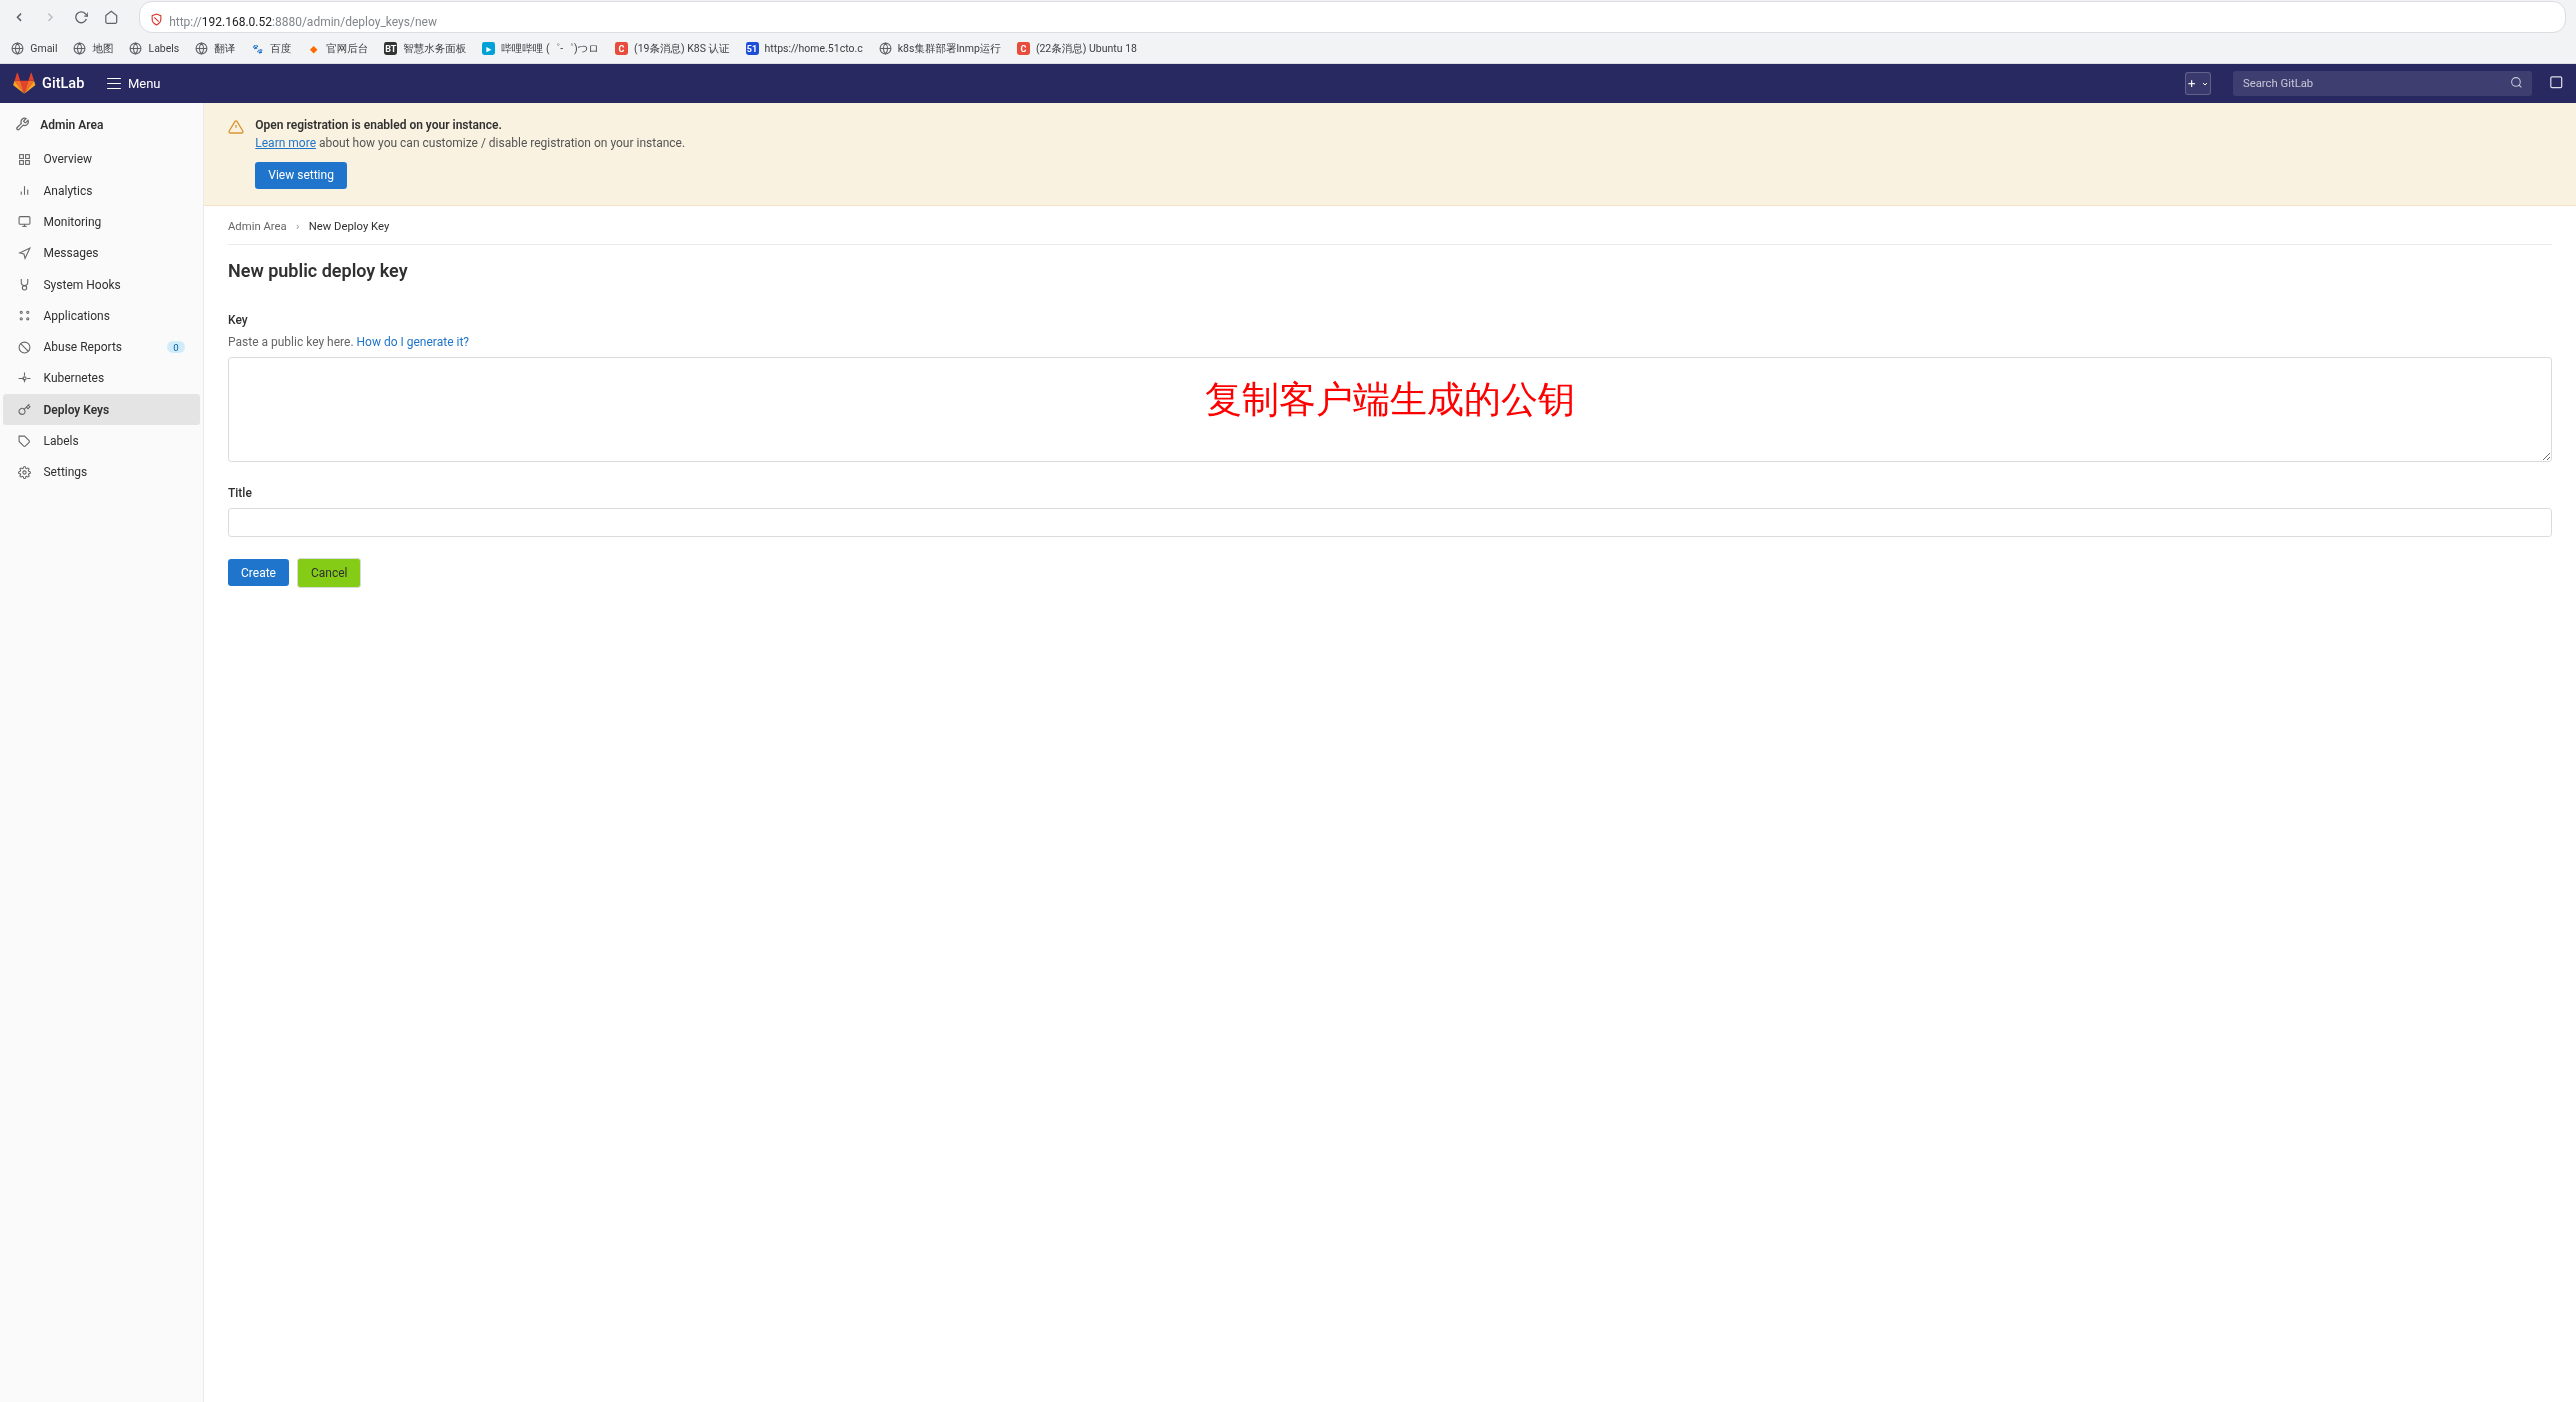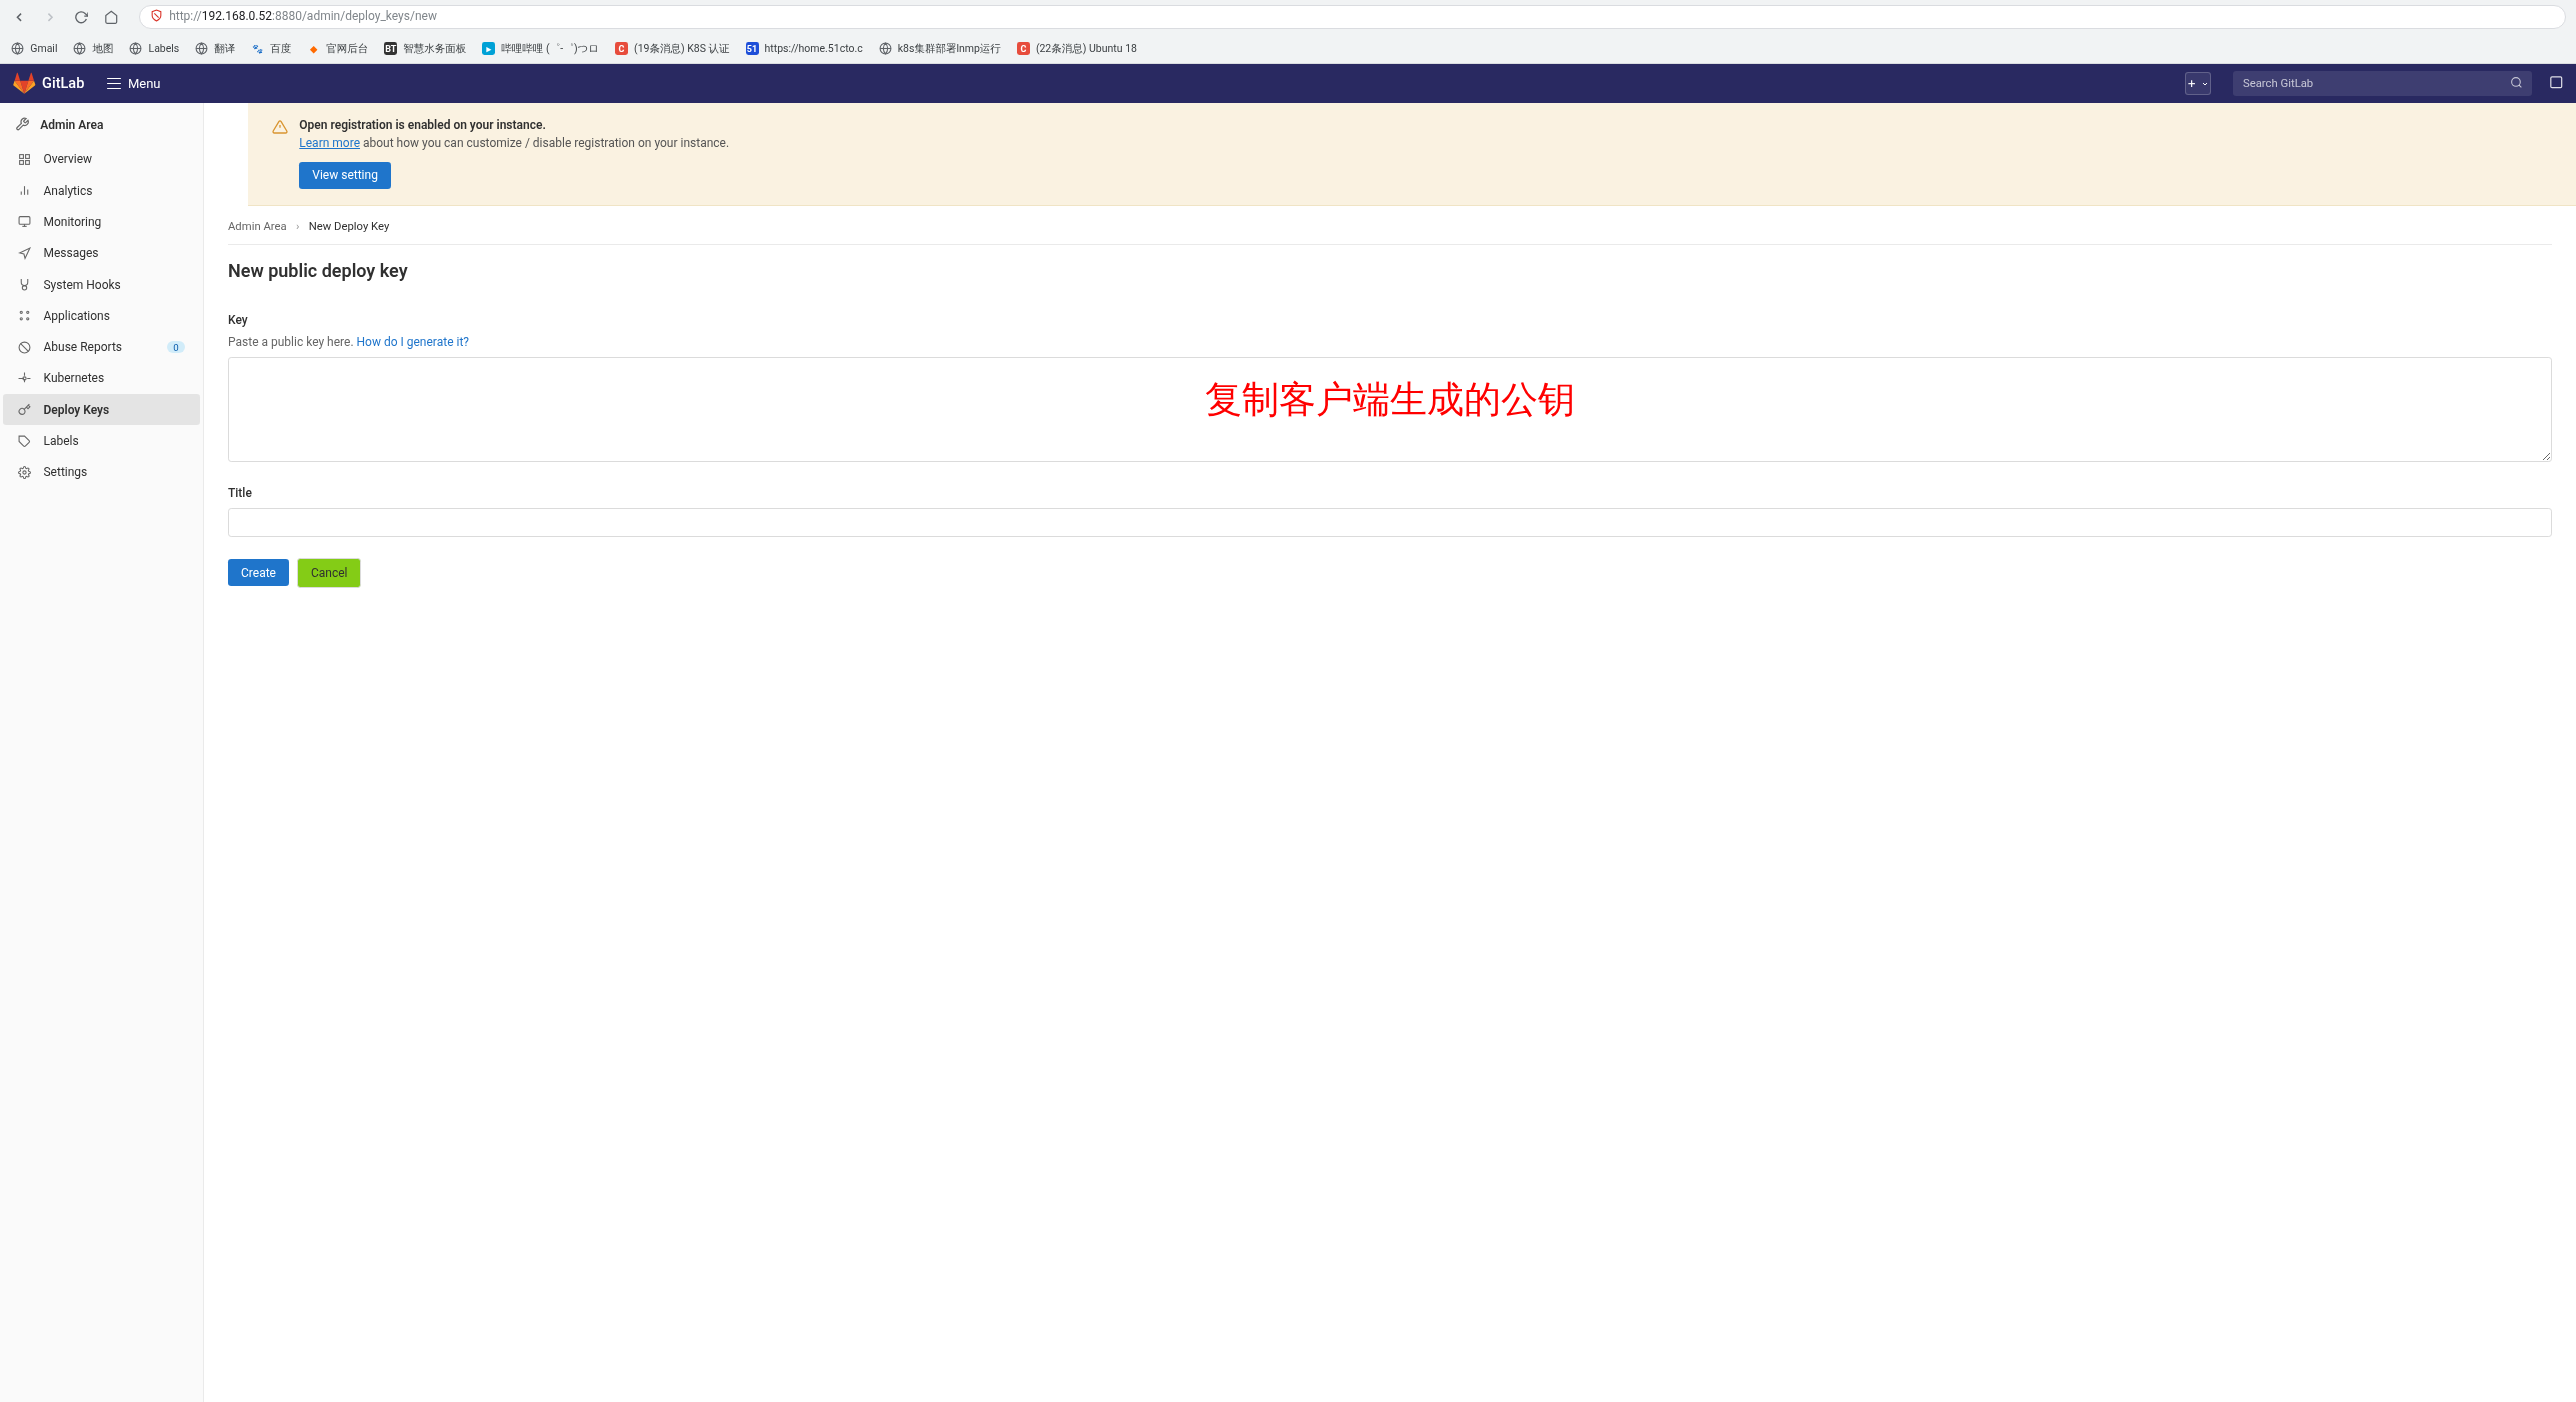--- a/index.html
+++ b/index.html
@@ -3,21 +3,21 @@
 <meta charset="utf-8">
 <style>
 * { margin: 0; padding: 0; box-sizing: border-box; font-family: -apple-system, BlinkMacSystemFont, "Segoe UI", Roboto, sans-serif; }
 body { background: #fff; color: #303030; }
 
 
 .browser-chrome { background: #f1f3f4; border-bottom: 0.8px solid #dadce0; }
 .browser-toolbar { display: flex; align-items: center; padding: 4.8px 9.7px; gap: 11.3px; height: 34px; }
 .nav-btn { width: 19.4px; height: 19.4px; display: flex; align-items: center; justify-content: center; color: #5f6368; cursor: pointer; }
 .nav-btn.disabled { color: #bdc1c6; }
-.url-bar { flex: 1; display: flex; align-items: flex-start; background: #fff; border-radius: 13px; padding: 3.2px 9.7px; height: 24px; border: 0.8px solid #dadce0; margin-left: 6.5px; }
+.url-bar { flex: 1; display: flex; align-items: flex-end; background: #fff; border-radius: 13px; padding: 3.2px 9.7px; height: 32px; border: 0.8px solid #dadce0; margin-left: 6.5px; }
 .url-bar .shield { color: #d93025; margin-right: 6.5px; }
 .url-text { font-size: 12px; color: #80868b; }
 .url-text .dark { color: #202124; }
 
 .bookmarks-bar { display: flex; align-items: center; padding: 4.8px 11.3px; gap: 16px; height: 29px; font-size: 10.5px; }
 .bookmark { display: flex; align-items: center; gap: 6px; color: #3c4043; cursor: pointer; white-space: nowrap; }
 .bm-icon { width: 13px; height: 13px; display: inline-flex; align-items: center; justify-content: center; font-size: 9px; font-weight: bold; border-radius: 2.4px; }
 .bm-icon.bt { background: #333; color: #fff; }
 .bm-icon.bili { background: #00a1d6; color: #fff; }
 .bm-icon.c { background: #e74c3c; color: #fff; }
@@ -49,21 +49,21 @@
 .sidebar-title { display: flex; align-items: center; gap: 11.3px; padding: 11.3px 14.5px; font-size: 12px; font-weight: 600; color: #303030; }
 .sidebar-item { display: flex; align-items: center; gap: 11.3px; padding: 8px 14.5px; font-size: 12px; color: #303030; cursor: pointer; border-radius: 3.2px; margin: 0.8px 3.2px; }
 .sidebar-item.active { background: #e4e4e4; font-weight: 600; }
 .sidebar-item .badge { margin-left: auto; background: #d1ecf9; color: #0b5cad; border-radius: 8px; padding: 0.8px 6.5px; font-size: 9.7px; }
 .sidebar-icon { width: 14.5px; height: 14.5px; display: inline-flex; align-items: center; justify-content: center; color: #666; }
 
 
 .content { flex: 1; }
 
 
-.alert { background: #faf2e1; border-bottom: 0.8px solid #f0e4c5; padding: 14.5px 24px 16px 24px; display: flex; gap: 11.3px; margin-left: 44px; }
+.alert { background: #faf2e1; border-bottom: 0.8px solid #f0e4c5; padding: 14.5px 24px 16px 24px; display: flex; gap: 11.3px; }
 .alert-icon { color: #d99530; flex-shrink: 0; margin-top: 1.6px; }
 .alert-body { flex: 1; }
 .alert-title { font-weight: 600; font-size: 12px; margin-bottom: 4.8px; }
 .alert-text { font-size: 12px; color: #555; margin-bottom: 11.3px; }
 .alert-text a { color: #1f75cb; text-decoration: underline; }
 .btn-primary { background: #1f75cb; color: #fff; border: none; padding: 6.5px 13px; border-radius: 3.2px; font-size: 12px; cursor: pointer; }
 .btn-default { background: #84cc16; border: 0.8px solid #dbdbdb; color: #303030; padding: 7px 13px; border-radius: 3.2px; font-size: 12px; cursor: pointer; }
 
 
 .main { padding: 14.5px 24px 32px 24px; }

